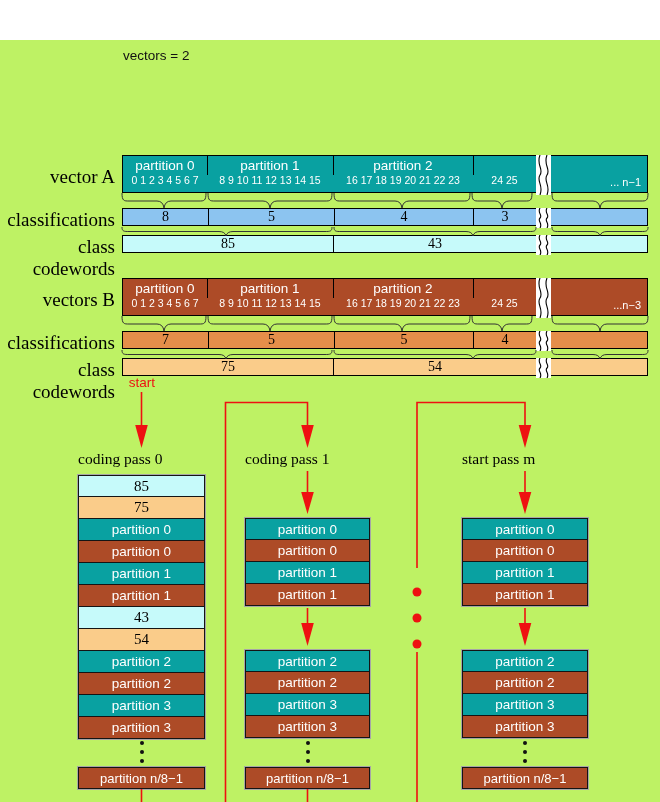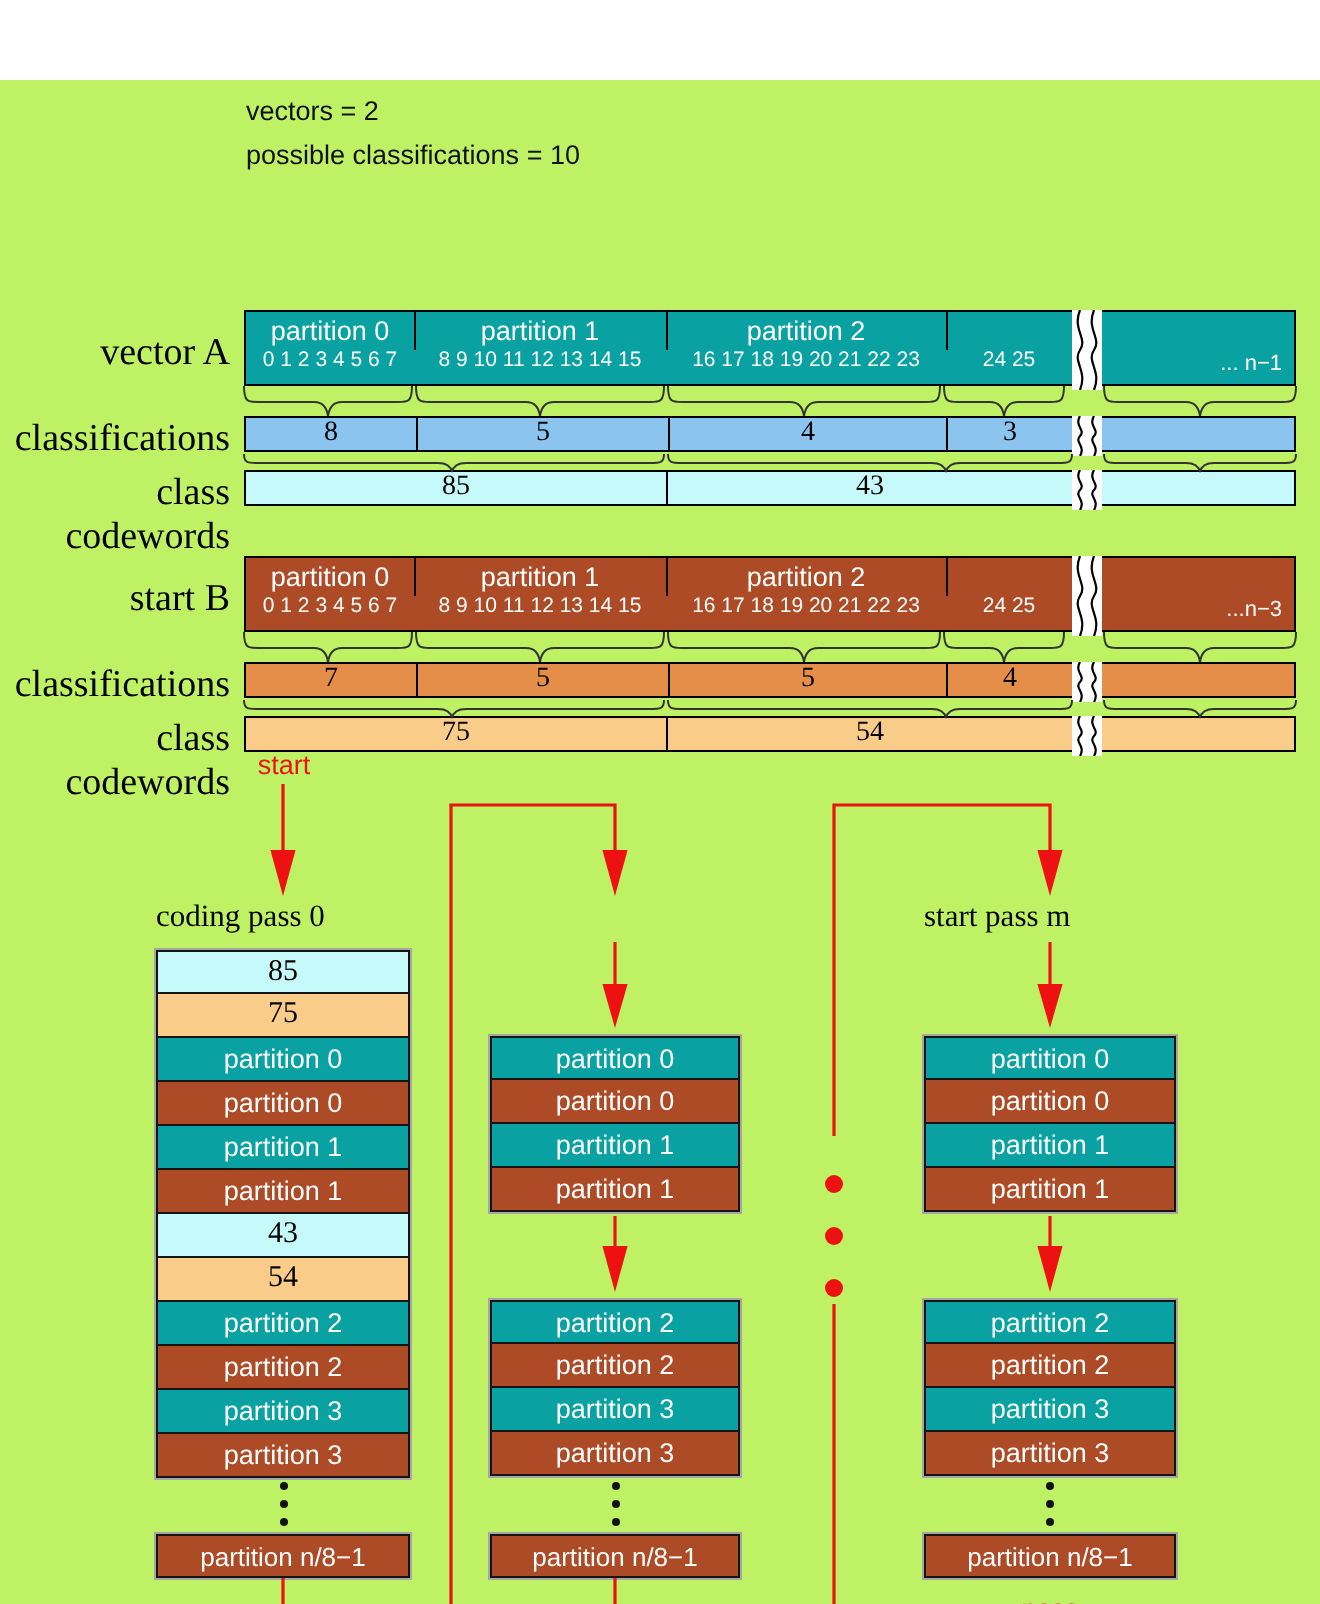--- a/index.html
+++ b/index.html
@@ -53,27 +53,26 @@
 
   .overlay{position:absolute;left:0;top:0;pointer-events:none;}
 </style>
 </head>
 <body>
 
 <div class="canvas">
 
   <div class="info">
     <div>vectors = 2</div>
-    <div>possible classifications = 10</div>
   </div>
 
   <div class="rowlabel" style="top:126px">vector A</div>
   <div class="rowlabel" style="top:169px">classifications</div>
   <div class="rowlabel" style="top:196px">class codewords</div>
-  <div class="rowlabel" style="top:249px">start B</div>
+  <div class="rowlabel" style="top:249px">vectors B</div>
   <div class="rowlabel" style="top:292px">classifications</div>
   <div class="rowlabel" style="top:319px">class codewords</div>
 
   <div class="bigbar" style="top:115px;background:var(--teal);">
     <div class="vline" style="left:84px"></div>
     <div class="vline" style="left:210px"></div>
     <div class="vline" style="left:350px"></div>
     <div class="seg" style="left:0;width:84px">
       <div class="plab">partition 0</div>
       <div class="nums">0 1 2 3 4 5 6 7</div>
@@ -185,20 +184,21 @@
             <path d="M11,0 C8,5 14,7 11,10 C8,13 14,15 11,20"></path>
           </g>
         </svg>
     </div>
   </div>
 
   <div class="redlabel" style="left:112px;top:335px;width:60px">start</div>
   <div class="redlabel" style="left:495px;top:757px;width:60px">pass</div>
 
   <div class="passhead" style="left:78px;top:410px;width:127px">coding pass 0</div>
+  <div class="passhead" style="left:245px;top:410px;width:125px">coding pass 1</div>
   <div class="passhead" style="left:462px;top:410px;width:126px">start pass m</div>
 
   <div class="stack" style="left:78px;top:435px;width:127px">
     <div class="pbox cyanbox">85</div>
     <div class="pbox orangebox">75</div>
     <div class="pbox tealbox">partition 0</div>
     <div class="pbox brownbox">partition 0</div>
     <div class="pbox tealbox">partition 1</div>
     <div class="pbox brownbox">partition 1</div>
     <div class="pbox cyanbox">43</div>

